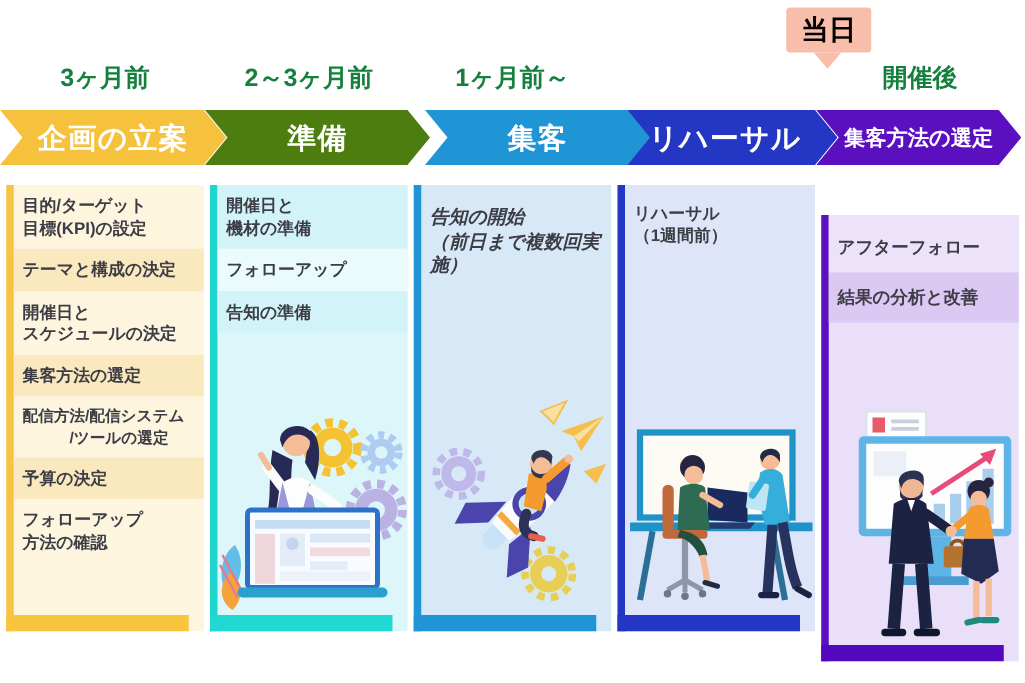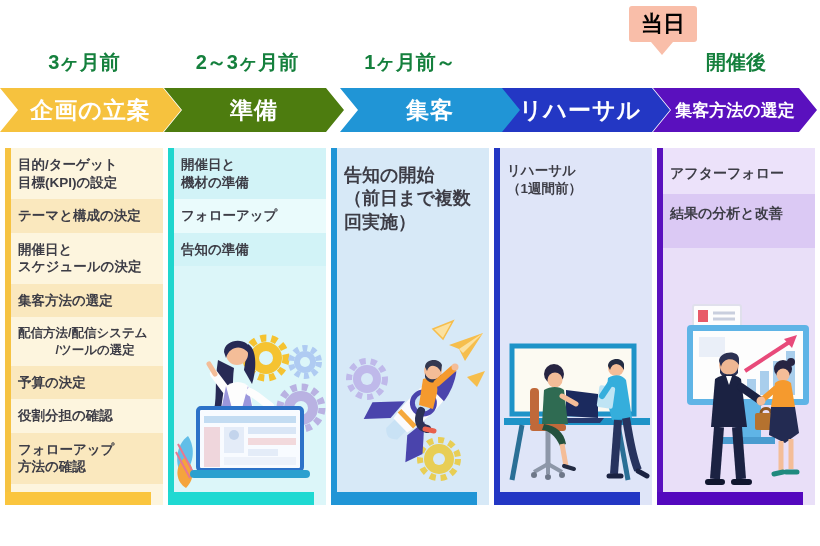--- a/index.html
+++ b/index.html
@@ -30,30 +30,30 @@
   .item.small{font-size:12.5px;}
   .bar{position:absolute;left:-6px;bottom:0;height:13px;width:calc(100% - 6px);}
   .p1{left:5px;border-color:#F6C342;background:#FDF5DE;}
   .p1 .item:nth-child(even){background:#FAE8BE;}
   .p1 .bar{background:#FAC53E;}
   .p2{left:168px;border-color:#1FD6CE;background:#DCF6F9;}
   .p2 .item:nth-child(odd){background:#D2F3F7;}
   .p2 .item:nth-child(even){background:#EAFBFC;}
   .p2 .bar{background:#1FD9D2;}
   .p3{left:331px;border-color:#2095D6;background:#D7E9F7;}
-  .p3 .item{font-size:18px;padding-top:16px;}
+  .p3 .item{font-size:15px;padding-top:16px;font-style:italic;}
   .p3 .bar{background:#2095D6;}
   .p4{left:494px;border-color:#2337C4;background:#DFE5F8;}
   .p4 .item:nth-child(1){background:#DFE5F8;padding-top:14px;}
   .p4 .item:nth-child(2){background:#D3DAF4;font-size:13px;}
   .p4 .bar{background:#2337C4;}
-  .p5{left:657px;border-color:#5A10BE;background:#E9DFF8;}
+  .p5{left:657px;border-color:#5A10BE;background:#E9DFF8;margin-top:24px;}
   .p5 .item{font-size:14px;}
   .p5 .item:nth-child(1){background:#ECE2FA;padding-top:16px;padding-bottom:12px;}
-  .p5 .item:nth-child(2){background:#DBC9F4;padding-top:10px;padding-bottom:26px;}
+  .p5 .item:nth-child(2){background:#DBC9F4;padding-top:10px;padding-bottom:12px;}
   .p5 .bar{background:#5408BE;}
   .illus{position:absolute;bottom:13px;left:0;}
 </style>
 </head>
 <body>
 
 <div class="canvas">
 
   <div class="timing t1">3ヶ月前</div>
   <div class="timing t2">2～3ヶ月前</div>
@@ -71,21 +71,20 @@
   <div class="panel p1">
     <div class="item">目的/ターゲット
 目標(KPI)の設定</div>
     <div class="item">テーマと構成の決定</div>
     <div class="item">開催日と
 スケジュールの決定</div>
     <div class="item">集客方法の選定</div>
     <div class="item small">配信方法/配信システム
 　　　/ツールの選定</div>
     <div class="item">予算の決定</div>
-    <div class="item">役割分担の確認</div>
     <div class="item">フォローアップ
 方法の確認</div>
     <div class="bar"></div>
   </div>
 
   <div class="panel p2">
     <div class="item">開催日と
 機材の準備</div>
     <div class="item">フォローアップ</div>
     <div class="item">告知の準備</div>

